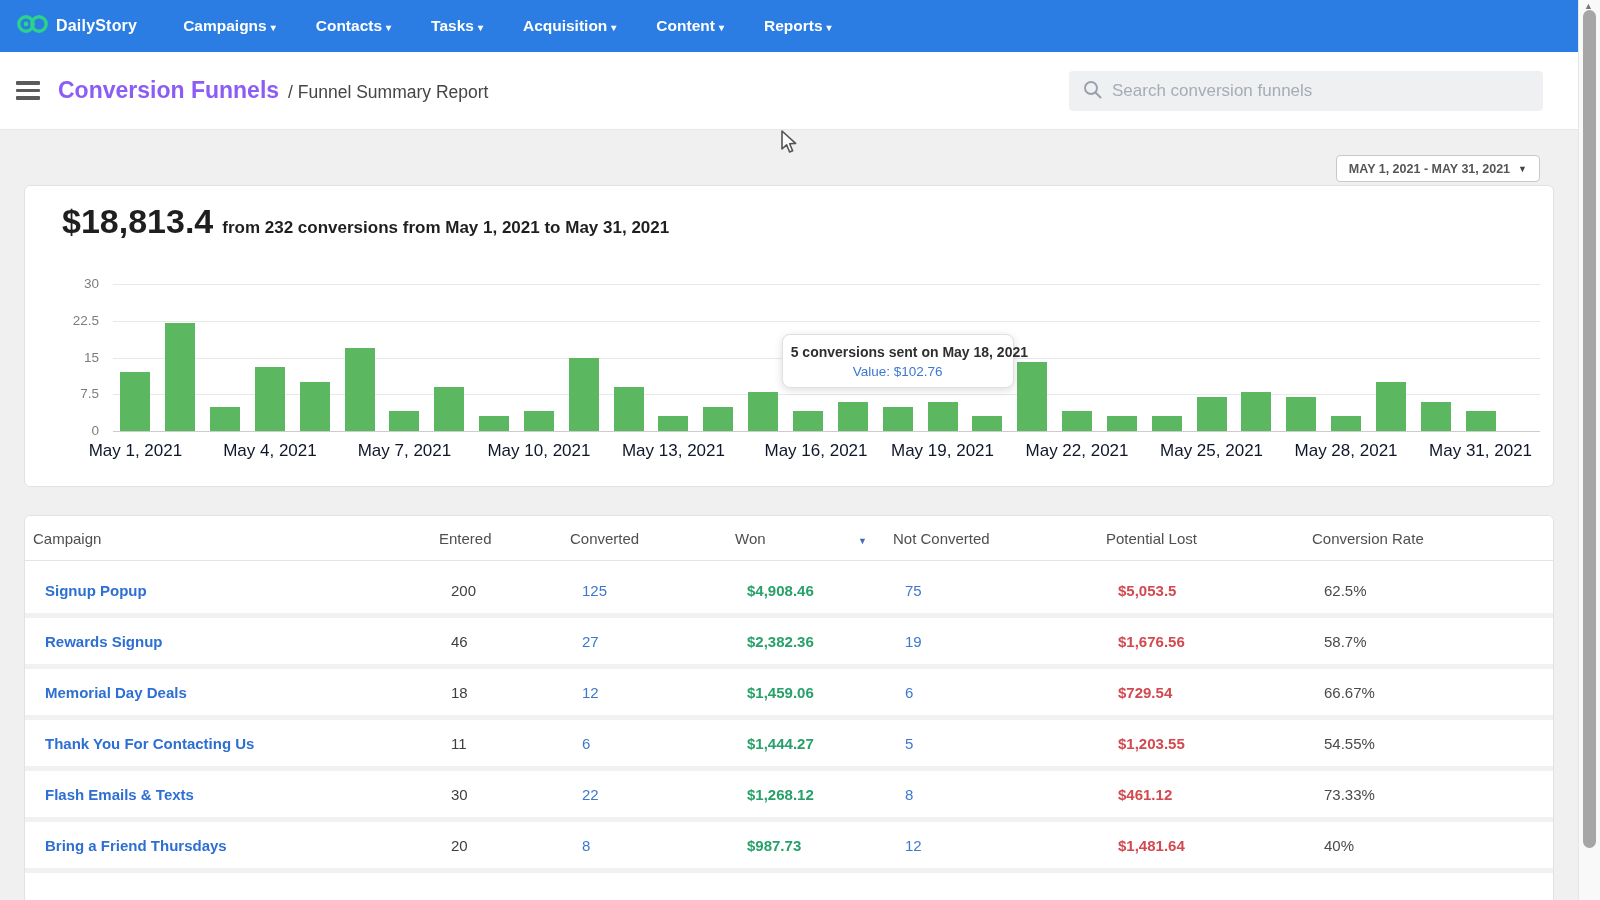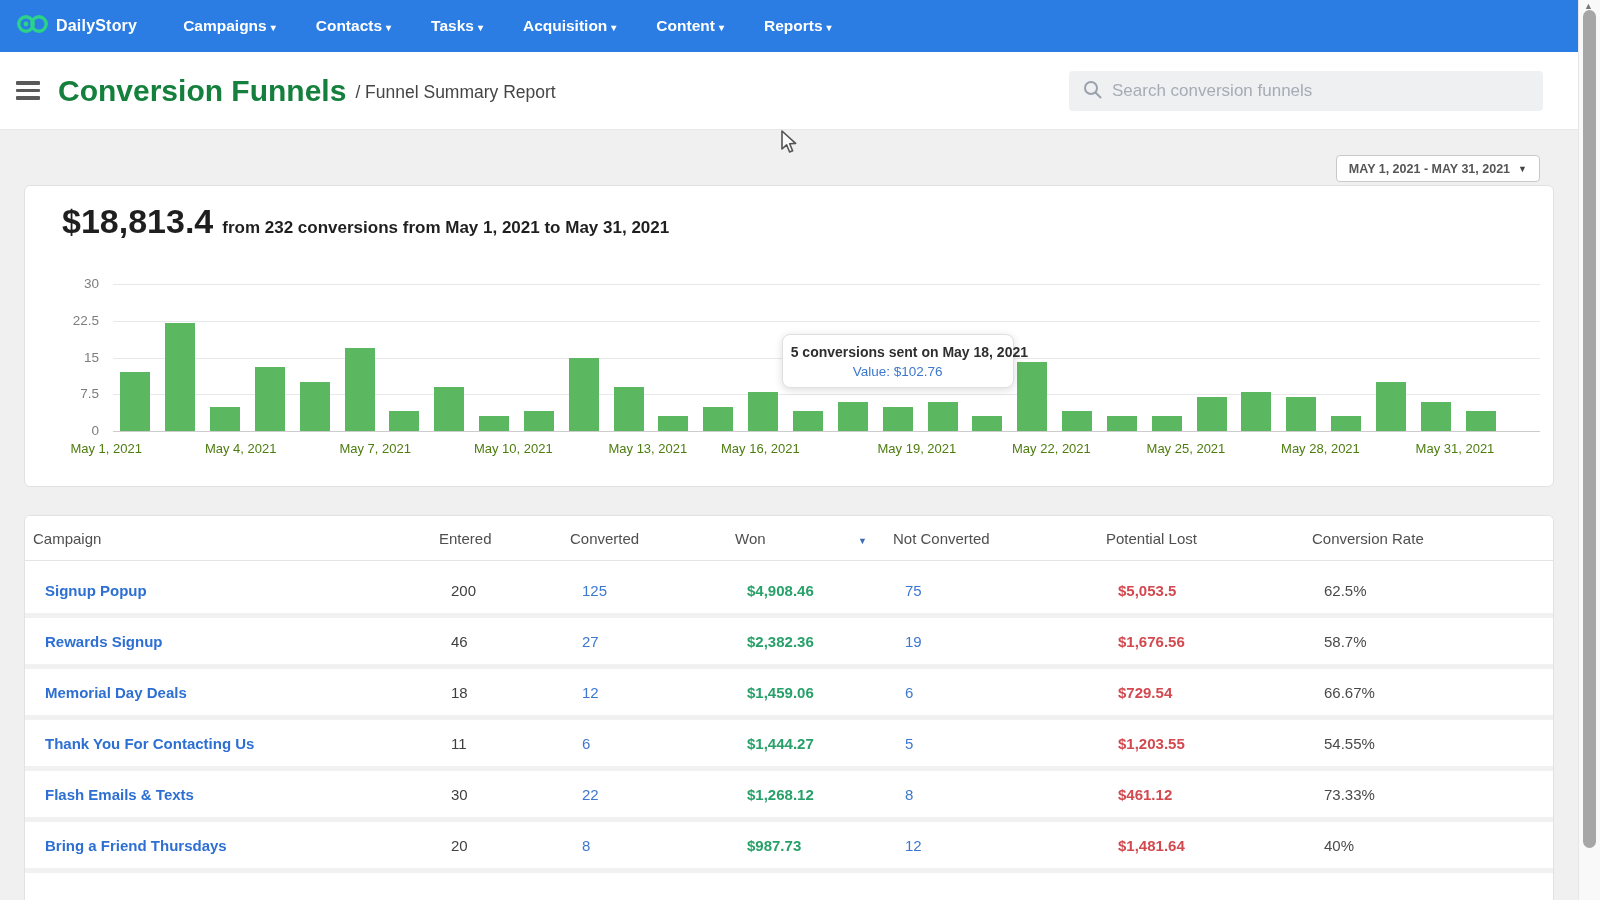--- a/index.html
+++ b/index.html
@@ -13,21 +13,21 @@
   .brand-name { color:#fff; font-size:16px; font-weight:bold; letter-spacing:.2px; }
   .nav-item { display:flex; align-items:center; gap:4px; color:#fff; font-size:15.5px; font-weight:600;
               padding:0 20px; height:52px; cursor:pointer;text-align:right; }
   .nav-caret { font-size:10px; transform:translateY(1px); }
 
   
   .page-header { height:78px; background:#fff; border-bottom:1px solid #e7e7e7;
                  display:flex; align-items:center; padding:0 16px; position:relative; }
   .hamburger { width:24px; display:flex; flex-direction:column; gap:4px; margin-right:18px; cursor:pointer; }
   .hamburger span { display:block; height:3.5px; background:#5a5a5a; border-radius:1px; }
-  .page-title { font-size:30px; font-weight:bold; color:#15803d; }
+  .page-title { font-size:23px; font-weight:bold; color:#8b5cf6; }
   .breadcrumb { font-size:17.5px; color:#454545; margin-left:9px; transform:translateY(2px); }
   .searchbox { position:absolute; right:35px; top:19px; width:474px; height:40px; background:#eef0f2;
                border-radius:4px; display:flex; align-items:center; padding:0 14px; gap:10px; }
   .searchbox input { border:none; outline:none; background:transparent; font-size:17px; width:100%;
                      font-family:"Liberation Sans",sans-serif; color:#333; }
   .searchbox input::placeholder { color:#a6acb6; }
 
   
   .toolbar { position:relative; height:55px; }
   .date-range { position:absolute; right:38px; top:25px; height:27px; background:#fff;
@@ -46,21 +46,21 @@
   .summary-caption { font-size:17px; font-weight:bold; color:#1f1f1f; }
 
   
   .plot-grid   { position:absolute; left:88px; top:98px; width:1427px; height:147px; }
   .gridline    { position:absolute; left:0; right:0; height:1px; background:#e8e8e8; }
   .gridline.zero { background:#cccccc; }
   .ytick       { position:absolute; left:0; width:74px; text-align:right; font-size:13.5px; color:#7d7d7d; }
   .bars        { position:absolute; left:88px; top:98px; width:1390px; height:147px; }
   .bar         { position:absolute; bottom:0; width:30px; background:var(--bar-green,#5cb860); cursor:pointer; }
   .xlabels     { position:absolute; left:88px; top:255px; width:1390px; height:20px; }
-  .xlabel      { position:absolute; width:130px; margin-left:-65px; font-size:13px; color:#4d7c0f; }
+  .xlabel      { position:absolute; width:130px; margin-left:-65px; text-align:center; font-size:17px; color:#0f172a; }
 
   .chart-tooltip { position:absolute; width:232px; background:#fff; border:1px solid #e0e0e0; border-radius:8px;
                    box-shadow:0 2px 8px rgba(0,0,0,.14); padding:9px 8px 8px; text-align:center; z-index:5; }
   .tt-line1 { font-size:14px; font-weight:bold; color:#2f2f2f; white-space:nowrap; }
   .tt-line2 { font-size:13.5px; color:#3d78cf; margin-top:4px; }
 
   
   .tbl-header { display:grid; grid-template-columns:406px 131px 165px 158px 213px 206px 1fr;
                 height:45px; align-items:center; padding-left:8px; border-bottom:1px solid #e4e4e4;
                 font-size:15px; color:#4f4f4f; background:#fff; }
@@ -208,21 +208,21 @@
         <div class="bar" style="left: 1262.9px; height: 49px;"></div>
         <div class="bar" style="left: 1307.74px; height: 29.4px;"></div>
         <div class="bar" style="left: 1352.58px; height: 19.6px;"></div>
       </div>
     <div class="xlabels" id="xlabels">
         <div class="xlabel" style="left: 22.4194px;">May 1, 2021</div>
         <div class="xlabel" style="left: 156.935px;">May 4, 2021</div>
         <div class="xlabel" style="left: 291.452px;">May 7, 2021</div>
         <div class="xlabel" style="left: 425.968px;">May 10, 2021</div>
         <div class="xlabel" style="left: 560.484px;">May 13, 2021</div>
-        <div class="xlabel" style="left: 673px;">May 16, 2021</div>
+        <div class="xlabel" style="left: 703px;">May 16, 2021</div>
         <div class="xlabel" style="left: 829.516px;">May 19, 2021</div>
         <div class="xlabel" style="left: 964.032px;">May 22, 2021</div>
         <div class="xlabel" style="left: 1098.55px;">May 25, 2021</div>
         <div class="xlabel" style="left: 1233.06px;">May 28, 2021</div>
         <div class="xlabel" style="left: 1367.58px;">May 31, 2021</div>
       </div>
 
     <div class="chart-tooltip" id="chart-tooltip" style="left: 756.677px; top: 148px;">
       <div class="tt-line1">5 conversions sent on May 18, 2021</div>
       <div class="tt-line2">Value: $102.76</div>

